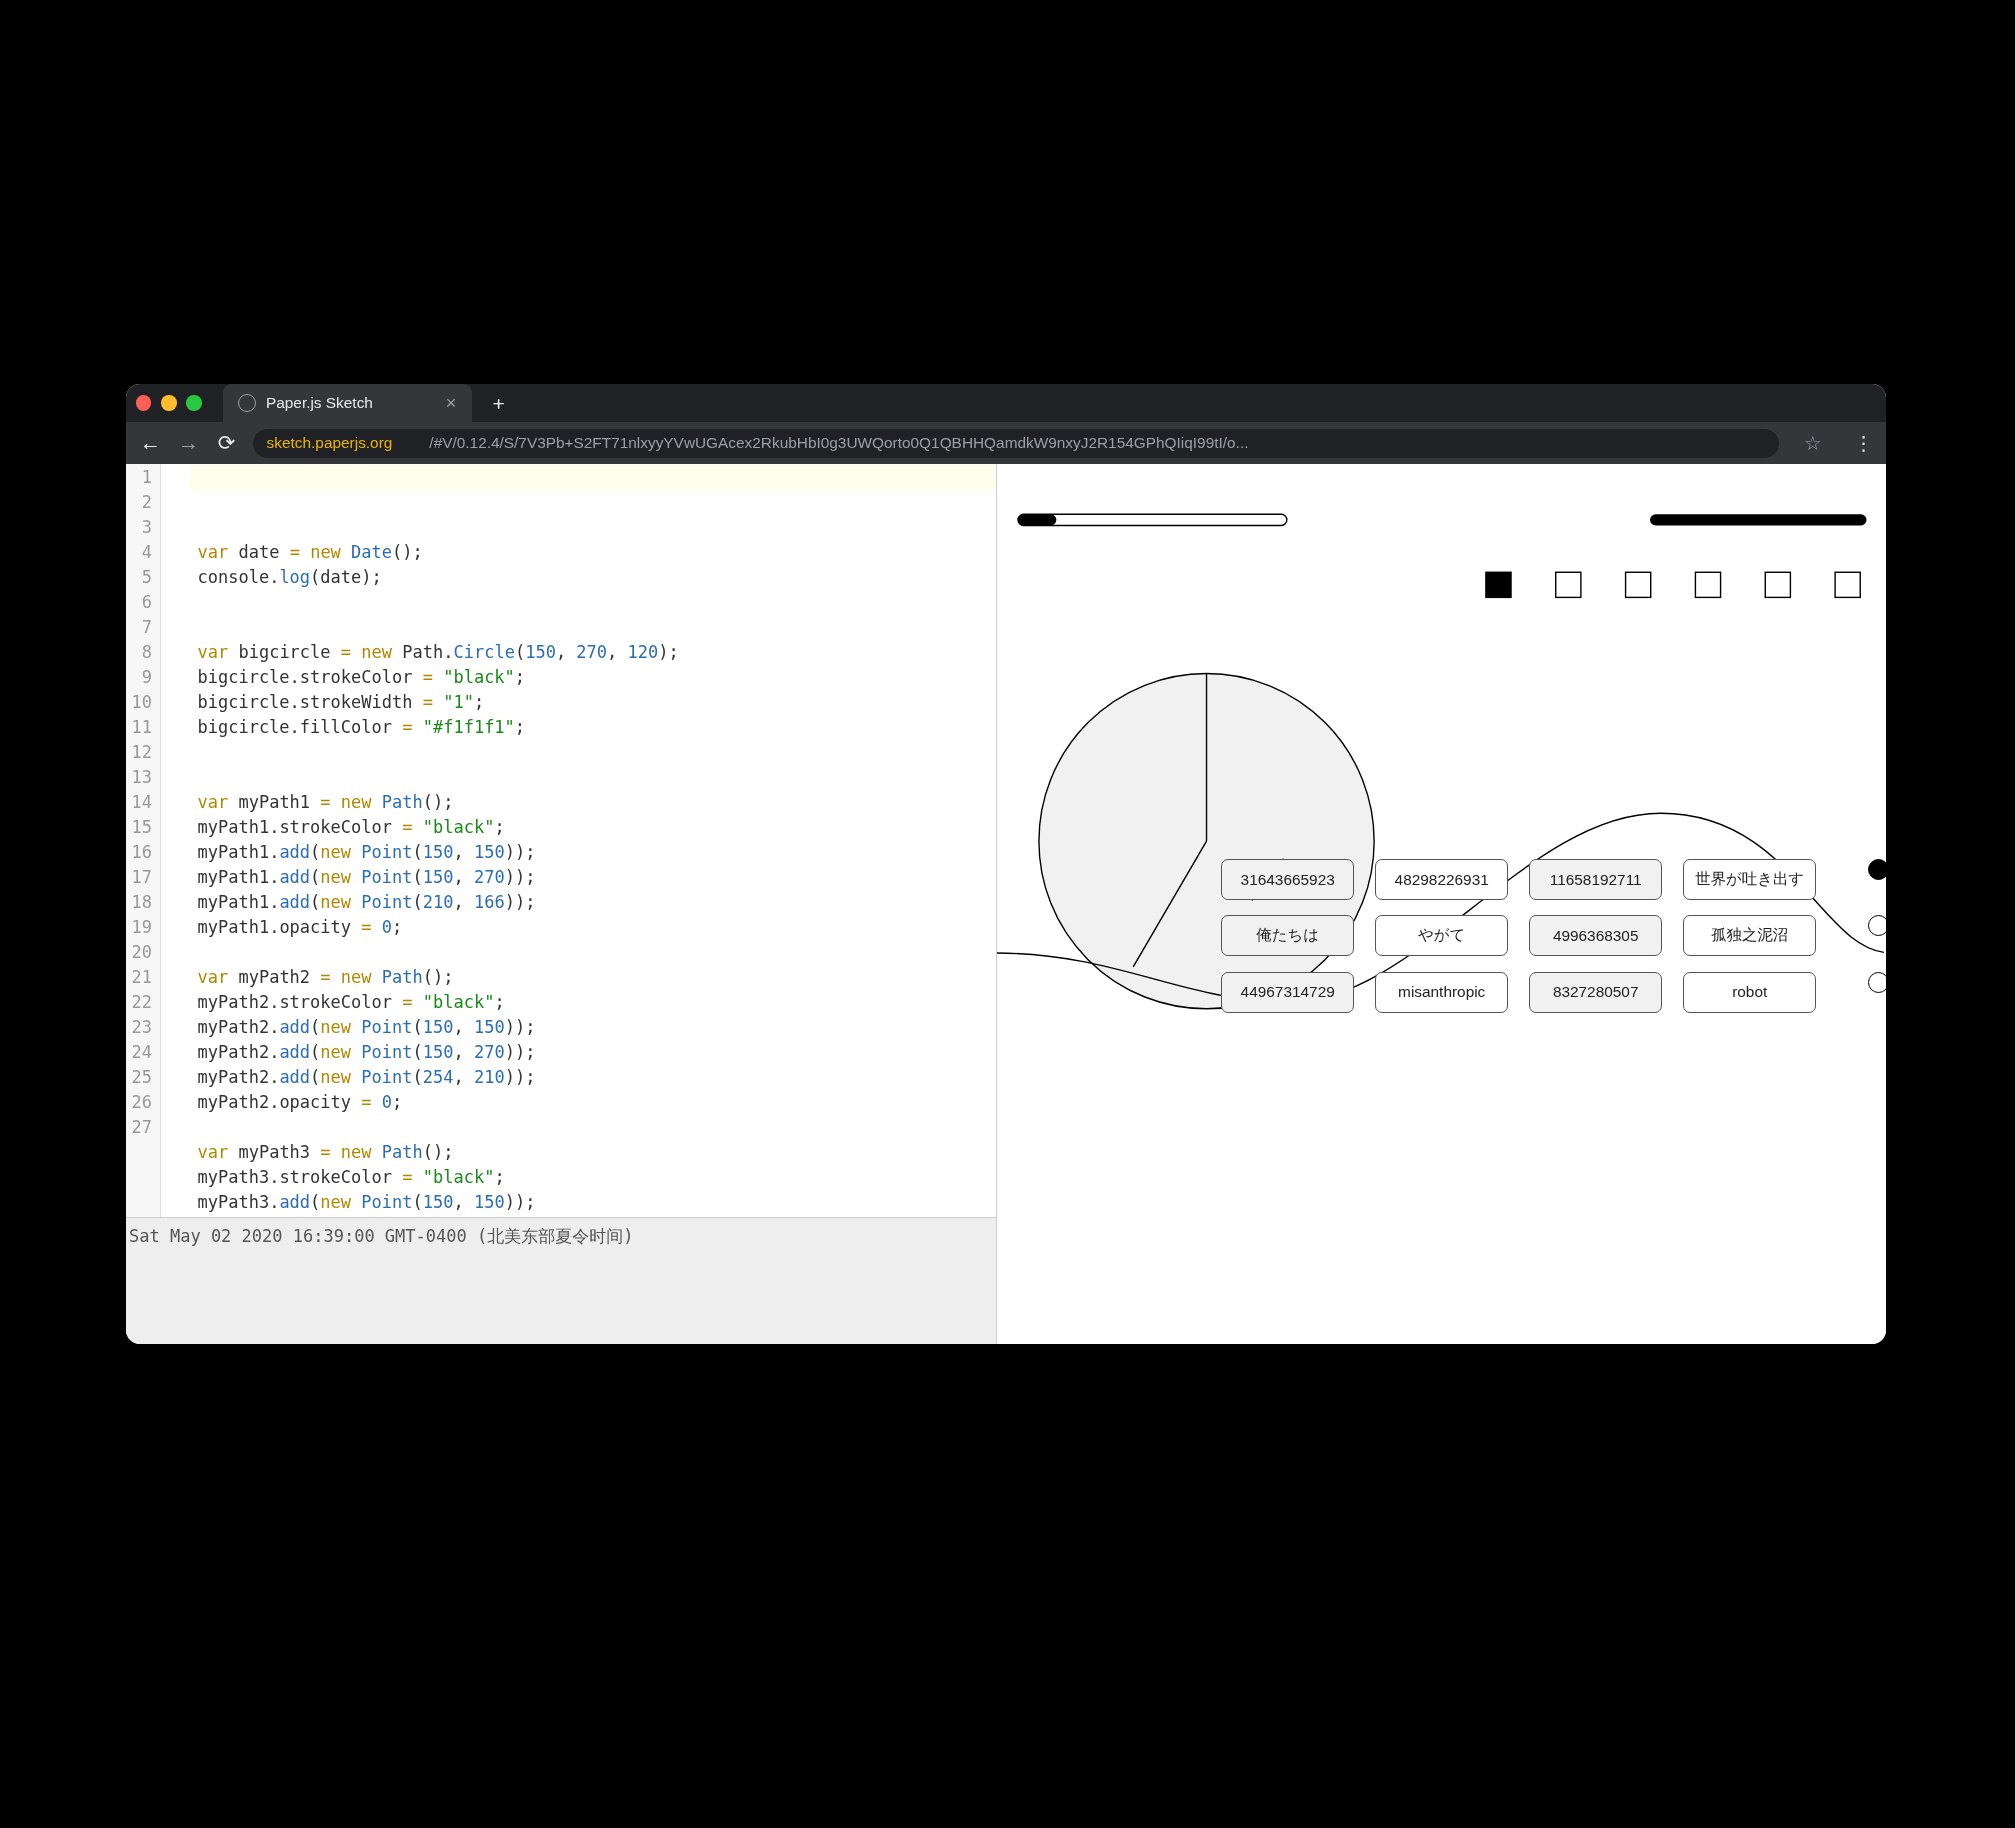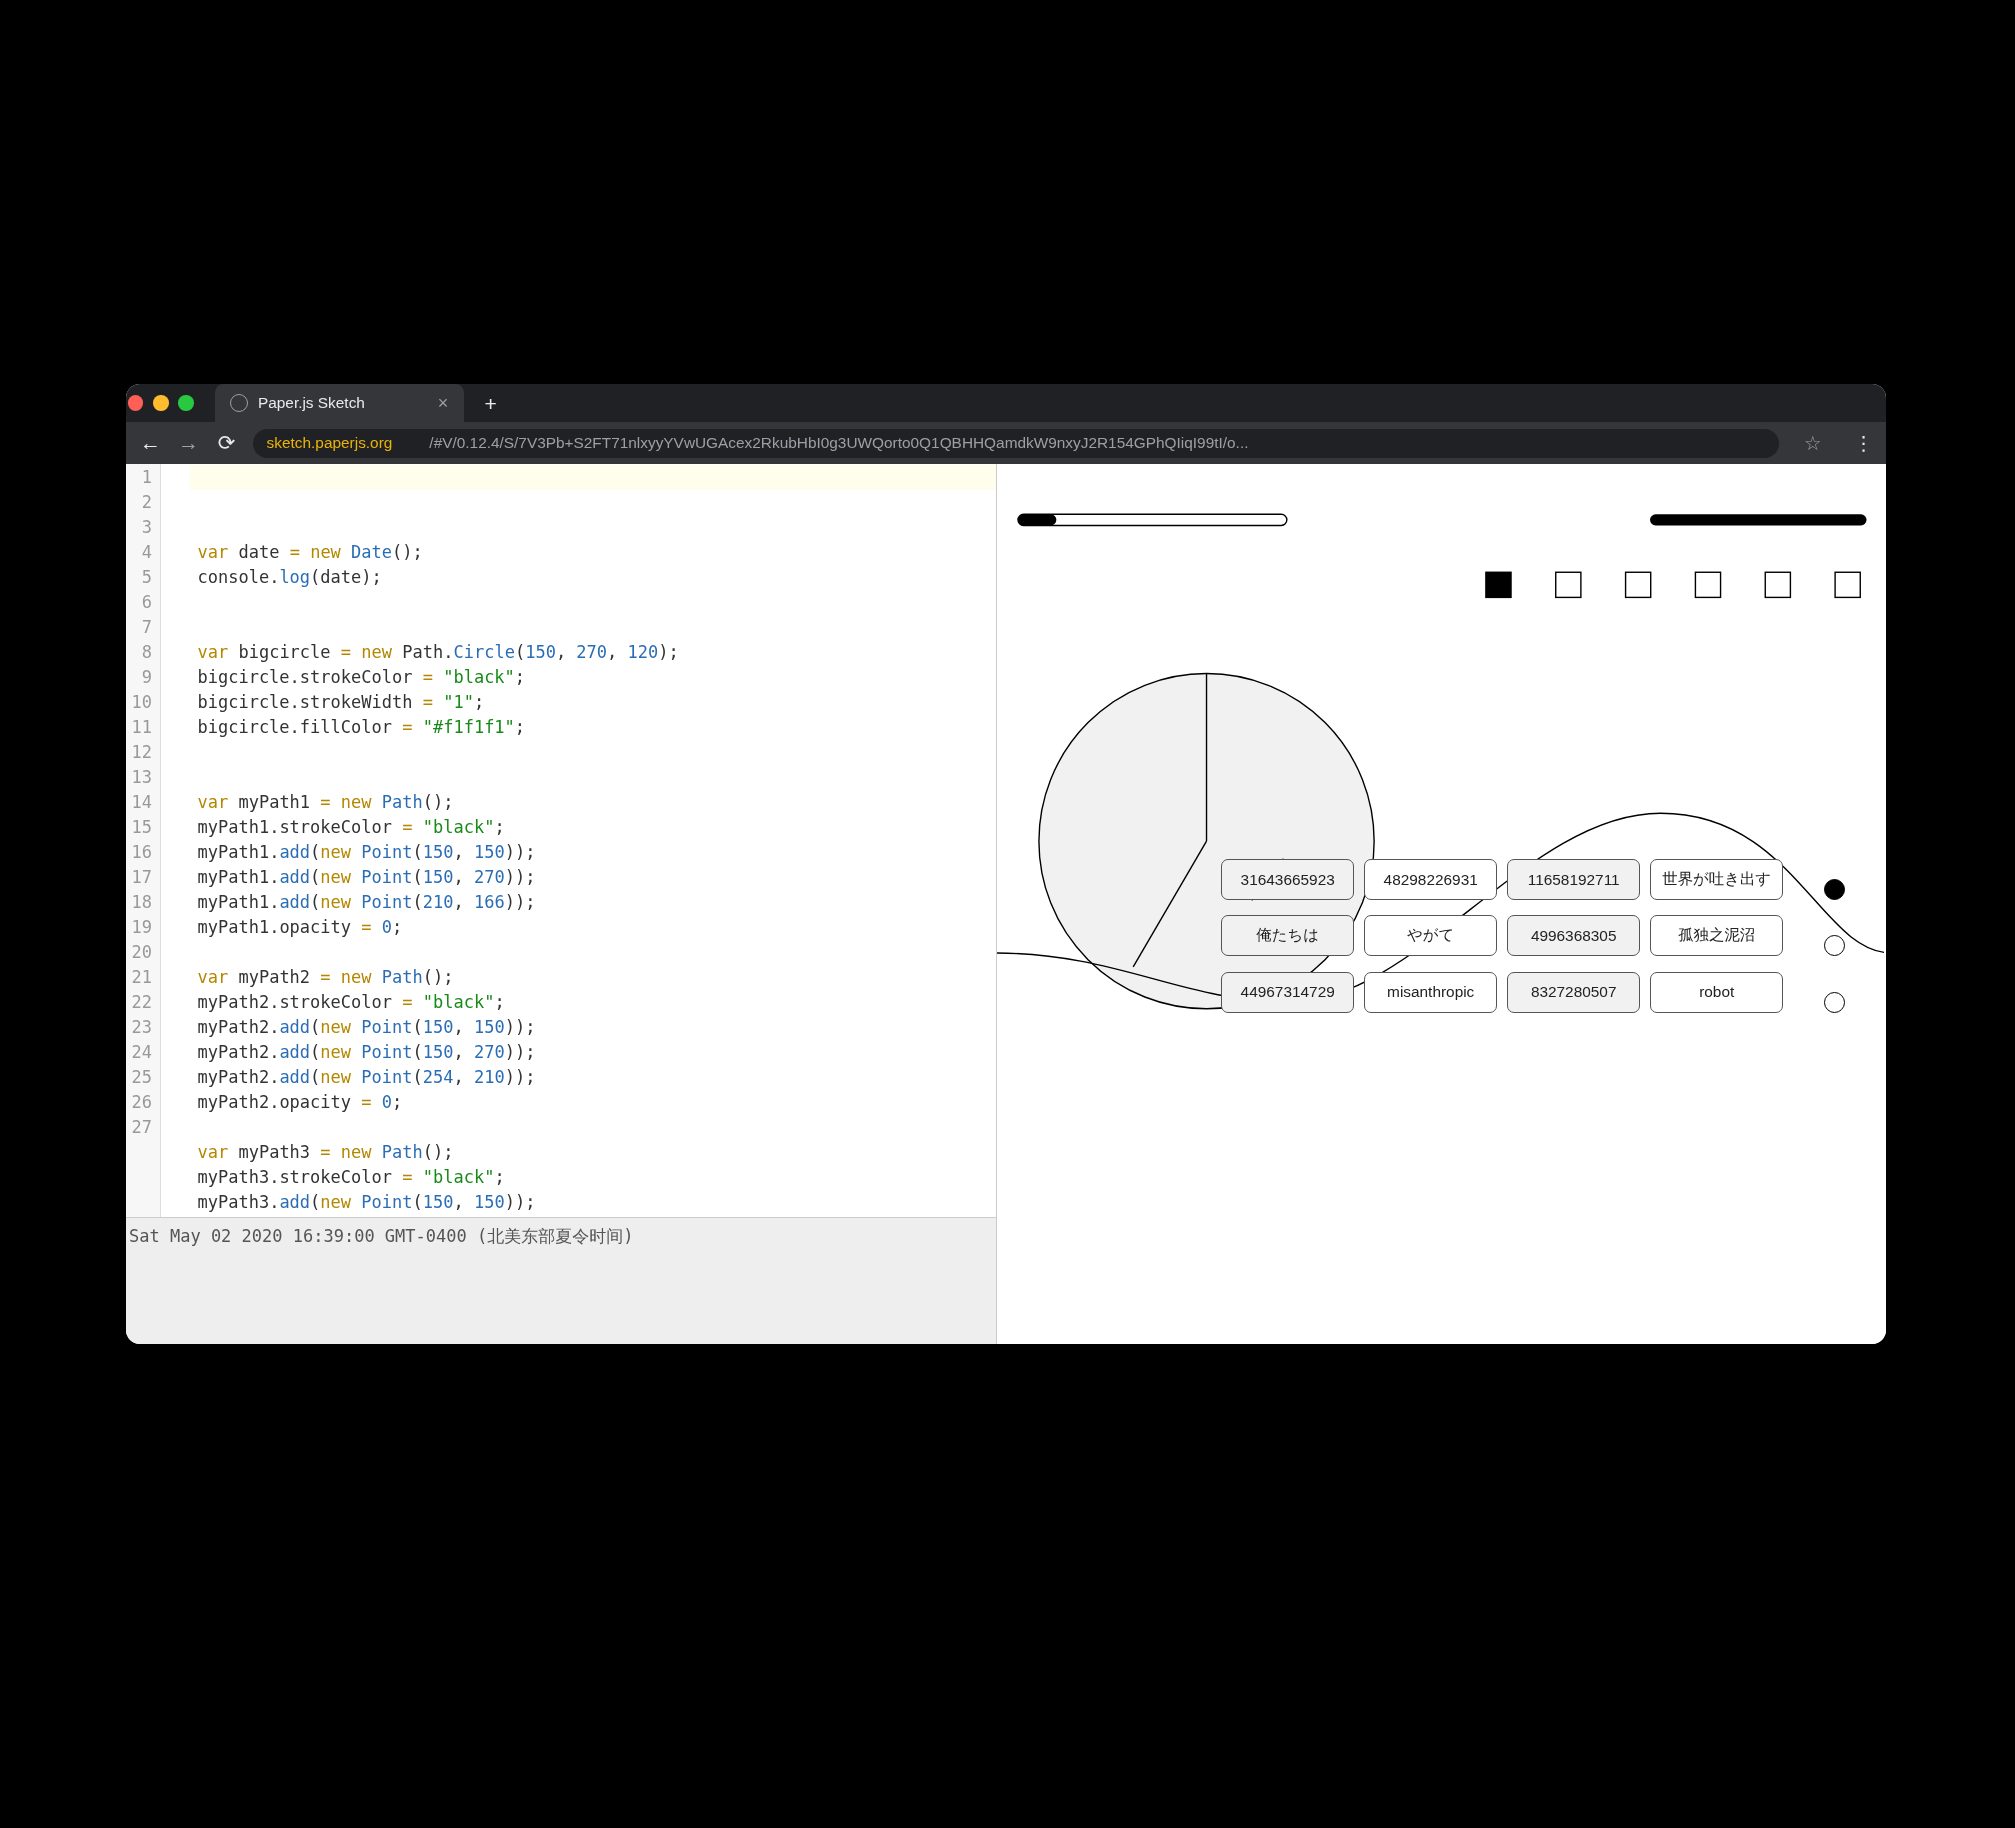--- a/index.html
+++ b/index.html
@@ -21,21 +21,21 @@
     border-radius: 14px;
     overflow: hidden;
     box-shadow: 0 21px 70px rgba(0,0,0,0.6);
   }
   
   .tabstrip {
     height: 38px;
     background: #202124;
     display: flex;
     align-items: center;
-    padding-left: 2px;
+    padding-left: 10px;
   }
   .traffic {
     display: flex;
     gap: 9.8px;
     align-items: center;
     margin-right: 21px;
   }
   .traffic span {
     width: 15.4px; height: 15.4px; border-radius: 50%;
   }
@@ -180,22 +180,22 @@
   .grid-buttons {
     position: absolute;
     left: 224px;
     top: 395px;
     display: flex;
     flex-direction: column;
     gap: 15.4px;
   }
   .grid-row {
     display: flex;
-    gap: 10px;
-    align-items: flex-end;
+    gap: 21px;
+    align-items: flex-start;
   }
   .cell {
     width: 133px;
     height: 41px;
     border: 1px solid #555;
     border-radius: 7px;
     background: #f1f1f1;
     display: flex;
     align-items: center;
     justify-content: center;

